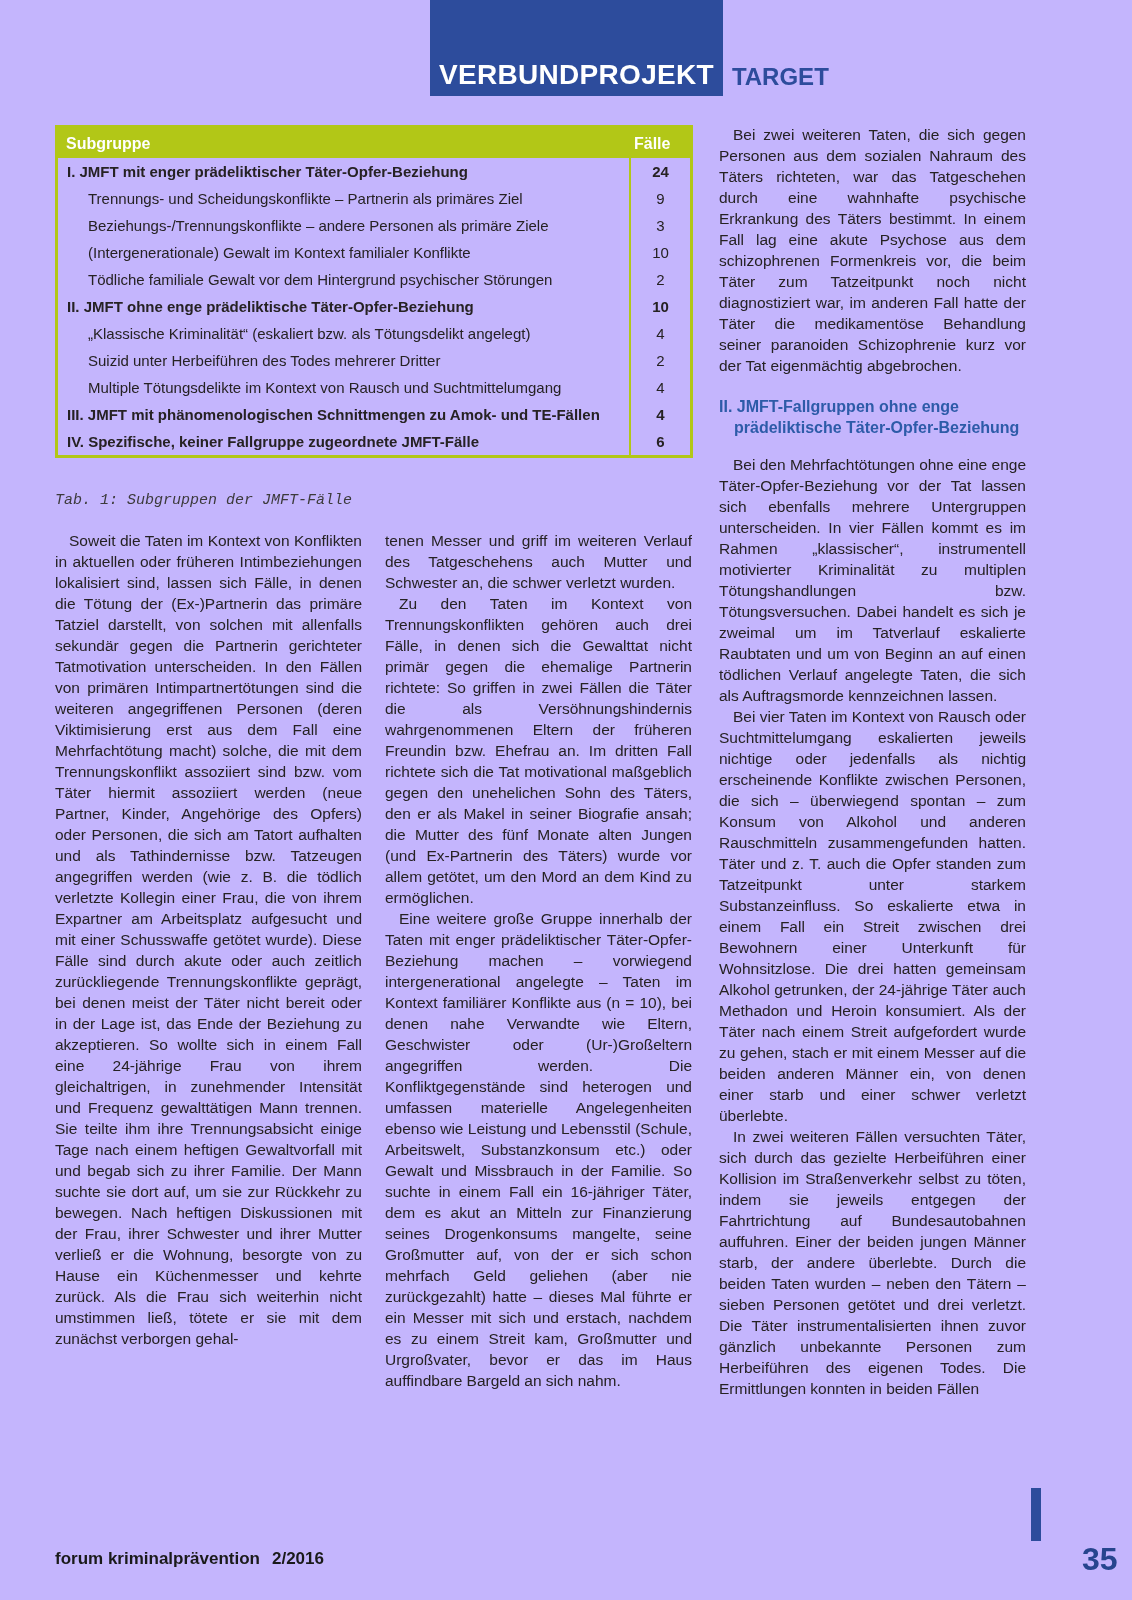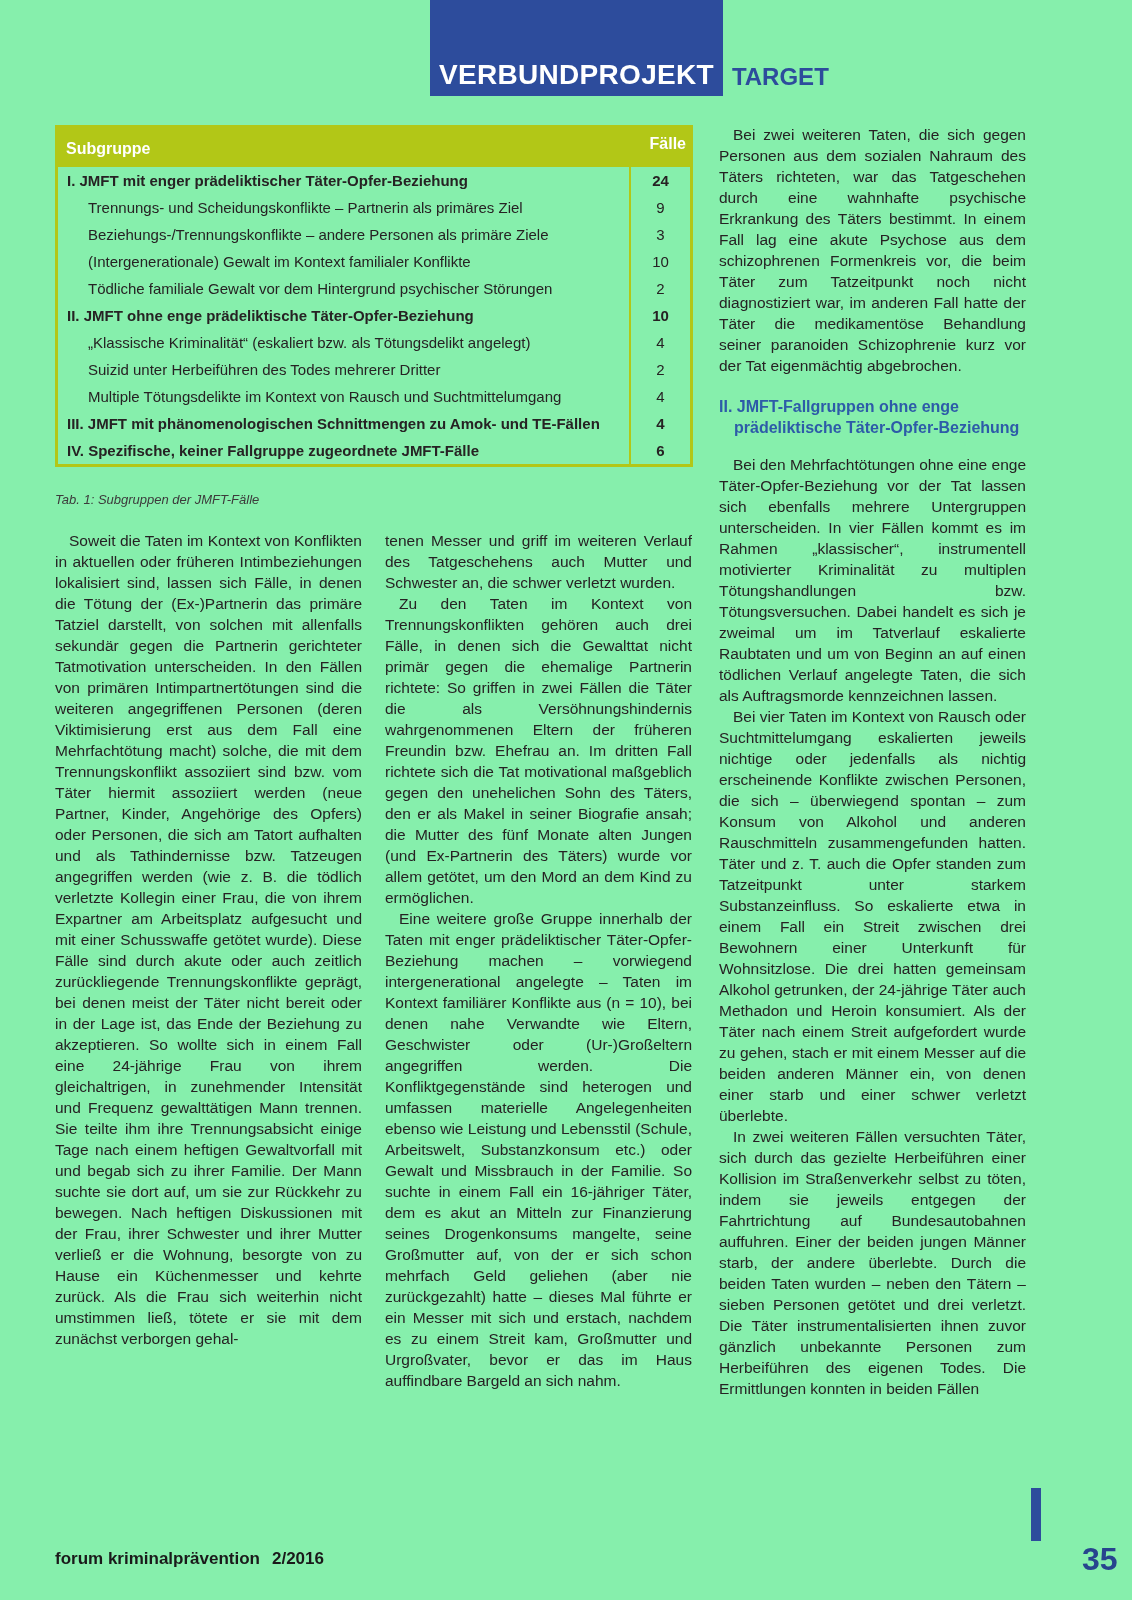--- a/index.html
+++ b/index.html
@@ -1,17 +1,17 @@
 <!DOCTYPE html>
 <html lang="de"><head>
 <meta charset="utf-8">
 <style>
   html,body{margin:0;padding:0;background:#e8e8e8;}
   .page{
-    position:relative;width:1132px;height:1600px;margin:0 auto;background:#86efac;
+    position:relative;width:1132px;height:1600px;margin:0 auto;background:#c4b5fd;
     font-family:"Liberation Sans",sans-serif;color:#262223;overflow:hidden;
   }
   
   .brand{position:absolute;left:430px;top:0;display:flex;align-items:flex-end;}
   .brand-box{
     background:#2d4c9c;color:#ffffff;height:91px;display:flex;align-items:flex-end;
     padding:0 9px 5px 9px;font-weight:bold;font-size:28px;letter-spacing:.3px;white-space:nowrap;
   }
   .brand-suffix{
     color:#2d4c9c;font-weight:bold;font-size:24px;padding:0 0 5px 9px;white-space:nowrap;
@@ -19,27 +19,27 @@
   
   .tbl{
     position:absolute;left:55px;top:125px;width:638px;
     border-collapse:collapse;table-layout:fixed;
     border:3px solid #b2c717;font-size:15px;line-height:19px;
   }
   .tbl th{
     background:#b2c717;color:#ffffff;text-align:left;font-size:16px;
     padding:6px 8px 5px 8px;font-weight:bold;margin-left:16px;
   }
-  .tbl th.val-h{width:52px;text-align:right;padding:6px 4px 14px 4px;}
+  .tbl th.val-h{width:52px;text-align:left;padding:6px 4px 5px 4px;}
   .tbl td{vertical-align:top;padding:4px 6px 4px 9px;}
   .tbl td.value{border-left:2px solid #b2c717;text-align:center;padding:4px 2px;}
   .tbl tr.group td{font-weight:bold;}
   .tbl tr.sub td.label{padding-left:30px;}
   .caption{
-    position:absolute;left:55px;top:492px;font-size:13px;font-style:italic;color:#3c3a3b;
+    position:absolute;left:55px;top:492px;font-size:15px;font-style:italic;color:#3c3a3b;font-family:Liberation Mono, monospace;
   }
   
   .col{
     position:absolute;width:307px;font-size:15.5px;line-height:21px;
     text-align:justify;hyphens:auto;-webkit-hyphens:auto;overflow:hidden;color:#262223;
   }
   .col p{margin:0;}
   .col p.indent{text-indent:14px;}
   #col-left{left:55px;top:530px;height:988px;}
   #col-mid{left:385px;top:530px;height:988px;}

